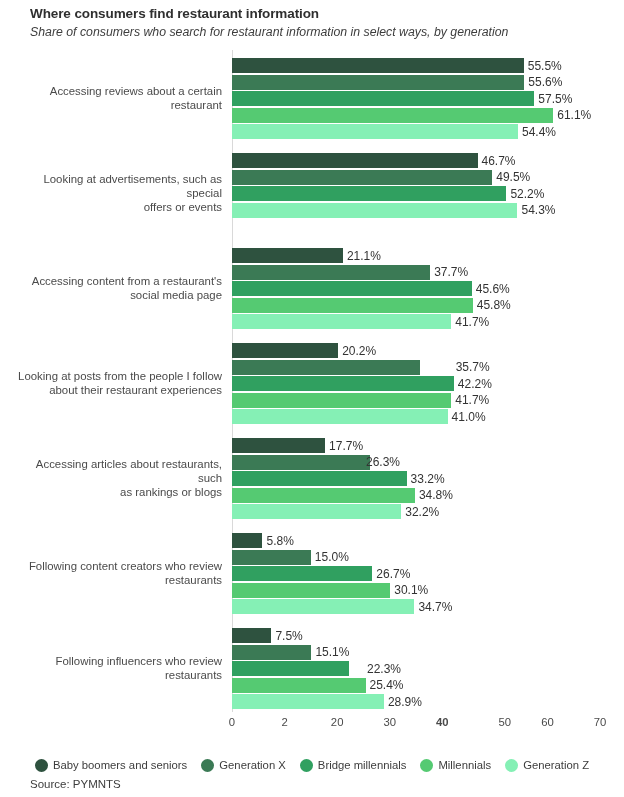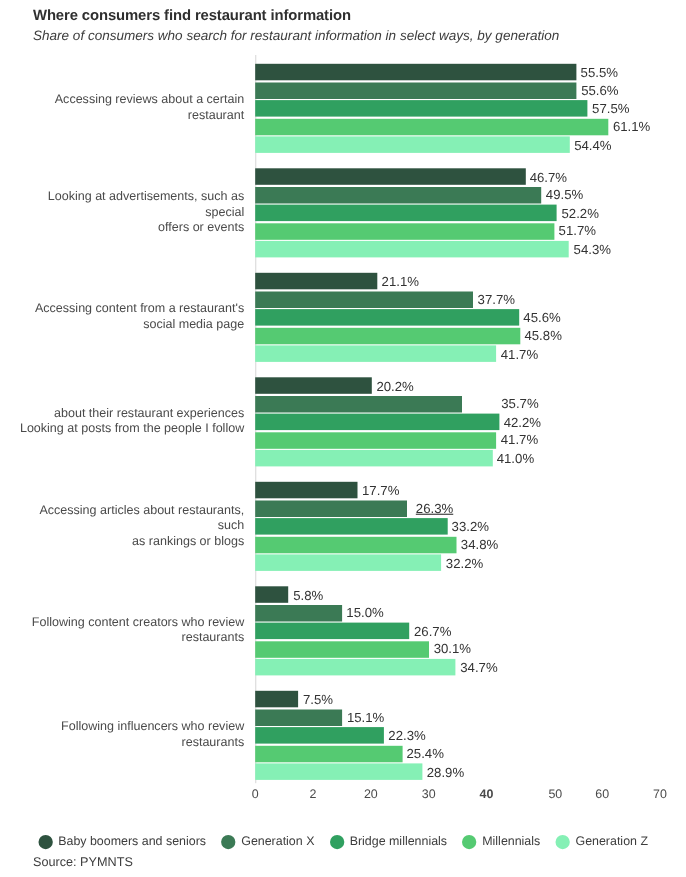--- a/index.html
+++ b/index.html
@@ -205,24 +205,20 @@
             </div>
             <div class="bar-row">
               <div class="bar" style="width: 260.229px; background: rgb(59, 122, 85);"></div>
               <span class="bar-value" style="left: 260.229px;">49.5%</span>
             </div>
             <div class="bar-row">
               <div class="bar" style="width: 274.423px; background: rgb(48, 160, 96);"></div>
               <span class="bar-value" style="left: 274.423px;">52.2%</span>
             </div>
             <div class="bar-row">
-              <div class="bar" style="width: 271.794px; background: rgb(85, 202, 114);"></div>
-              <span class="bar-value" style="left: 271.794px;">51.7%</span>
-            </div>
-            <div class="bar-row">
               <div class="bar" style="width: 285.463px; background: rgb(133, 240, 181);"></div>
               <span class="bar-value" style="left: 285.463px;">54.3%</span>
             </div>
           </div>
         </div>
         <div class="group" style="top: 190px;">
           <div class="cat-label">
             <div>Accessing content from a restaurant's</div>
             <div>social media page</div>
           </div>
@@ -244,22 +240,22 @@
               <span class="bar-value" style="left: 240.777px;">45.8%</span>
             </div>
             <div class="bar-row">
               <div class="bar" style="width: 219.223px; background: rgb(133, 240, 181);"></div>
               <span class="bar-value" style="left: 219.223px;">41.7%</span>
             </div>
           </div>
         </div>
         <div class="group" style="top: 285px;">
           <div class="cat-label">
+            <div>Looking at posts from the people I follow</div>
             <div>about their restaurant experiences</div>
-            <div>Looking at posts from the people I follow</div>
           </div>
           <div class="bars">
             <div class="bar-row">
               <div class="bar" style="width: 106.194px; background: rgb(46, 82, 63);"></div>
               <span class="bar-value" style="left: 106.194px;">20.2%</span>
             </div>
             <div class="bar-row">
               <div class="bar" style="width: 187.68px; background: rgb(59, 122, 85);"></div>
               <span class="bar-value" style="left: 187.68px; margin-left: 32px;">35.7%</span>
             </div>
@@ -282,21 +278,21 @@
             <div>Accessing articles about restaurants, such</div>
             <div>as rankings or blogs</div>
           </div>
           <div class="bars">
             <div class="bar-row">
               <div class="bar" style="width: 93.0514px; background: rgb(46, 82, 63);"></div>
               <span class="bar-value" style="left: 93.0514px;">17.7%</span>
             </div>
             <div class="bar-row">
               <div class="bar" style="width: 138.263px; background: rgb(59, 122, 85);"></div>
-              <span class="bar-value" style="left: 142px; text-decoration: underline;">26.3%</span>
+              <span class="bar-value" style="left: 130px;">26.3%</span>
             </div>
             <div class="bar-row">
               <div class="bar" style="width: 174.537px; background: rgb(48, 160, 96);"></div>
               <span class="bar-value" style="left: 174.537px;">33.2%</span>
             </div>
             <div class="bar-row">
               <div class="bar" style="width: 182.949px; background: rgb(85, 202, 114);"></div>
               <span class="bar-value" style="left: 182.949px;">34.8%</span>
             </div>
             <div class="bar-row">
@@ -342,21 +338,21 @@
             <div class="bar-row">
               <div class="bar" style="width: 39.4286px; background: rgb(46, 82, 63);"></div>
               <span class="bar-value" style="left: 39.4286px;">7.5%</span>
             </div>
             <div class="bar-row">
               <div class="bar" style="width: 79.3829px; background: rgb(59, 122, 85);"></div>
               <span class="bar-value" style="left: 79.3829px;">15.1%</span>
             </div>
             <div class="bar-row">
               <div class="bar" style="width: 117.234px; background: rgb(48, 160, 96);"></div>
-              <span class="bar-value" style="left: 117px; text-align: center;">22.3%</span>
+              <span class="bar-value" style="left: 131px; text-align: center;">22.3%</span>
             </div>
             <div class="bar-row">
               <div class="bar" style="width: 133.531px; background: rgb(85, 202, 114);"></div>
               <span class="bar-value" style="left: 133.531px;">25.4%</span>
             </div>
             <div class="bar-row">
               <div class="bar" style="width: 151.931px; background: rgb(133, 240, 181);"></div>
               <span class="bar-value" style="left: 151.931px;">28.9%</span>
             </div>
           </div>

